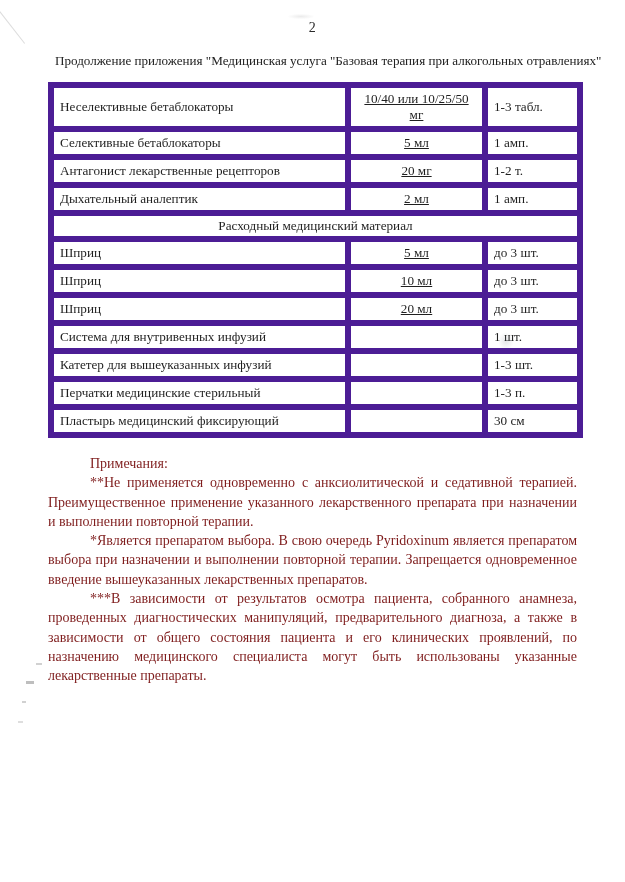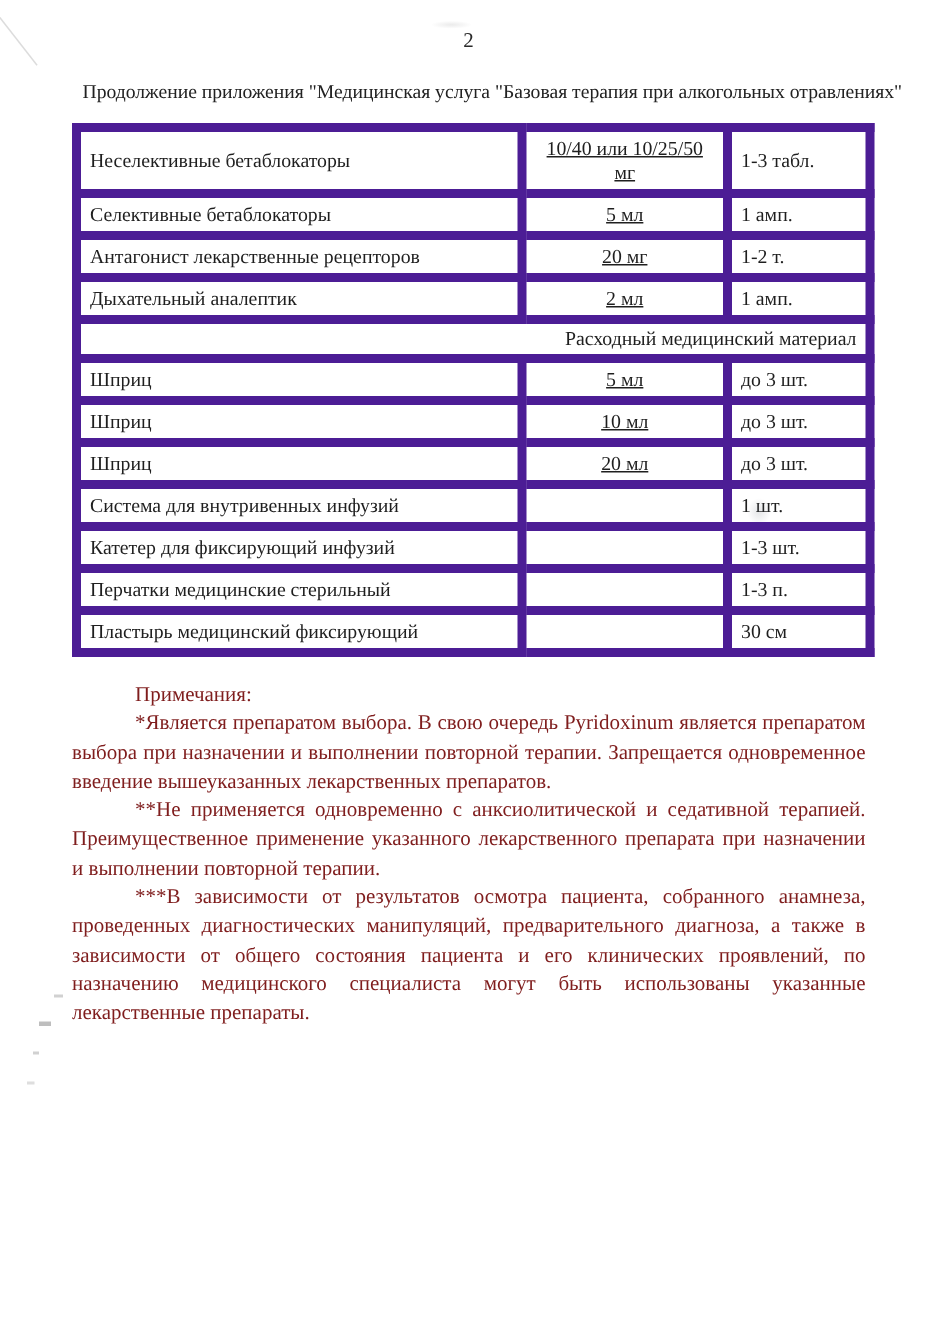--- a/index.html
+++ b/index.html
@@ -42,21 +42,21 @@
     border: 6px solid #4c1d95;
     padding: 3px 6px;
     height: 22px;
     vertical-align: middle;
     overflow: hidden;
   }
   td.c-name { text-align: left; }
   td.c-dose { text-align: center; text-decoration: underline; }
   td.c-qty  { text-align: left; }
   tr.section-row td {
-    text-align: right;
+    text-align: center;
     padding: 2px 6px;
     height: 20px;
   }
   .notes {
     margin: 16px 48px 0 48px;
     font-size: 14px;
     line-height: 19.3px;
     color: #7f1d1d;
   }
   .notes p {
@@ -159,37 +159,37 @@
         <td class="c-name">Шприц</td>
         <td class="c-dose">20 мл</td>
         <td class="c-qty">до 3 шт.</td>
       </tr>
       <tr>
         <td class="c-name">Система для внутривенных инфузий</td>
         <td class="c-dose"></td>
         <td class="c-qty">1 шт.</td>
       </tr>
       <tr>
-        <td class="c-name">Катетер для фиксирующий инфузий</td>
+        <td class="c-name">Катетер для вышеуказанных инфузий</td>
         <td class="c-dose"></td>
         <td class="c-qty">1-3 шт.</td>
       </tr>
       <tr>
         <td class="c-name">Перчатки медицинские стерильный</td>
         <td class="c-dose"></td>
         <td class="c-qty">1-3 п.</td>
       </tr>
       <tr>
         <td class="c-name">Пластырь медицинский фиксирующий</td>
         <td class="c-dose"></td>
         <td class="c-qty">30 см</td>
       </tr>
     </tbody>
   </table>
 
   <div class="notes">
     <p class="notes-title">Примечания:</p>
+    <p class="note">**Не применяется одновременно с анксиолитической и седативной терапией. Преимущественное применение указанного лекарственного препарата при назначении и выполнении повторной терапии.</p>
     <p class="note">*Является препаратом выбора. В свою очередь Pyridoxinum является препаратом выбора при назначении и выполнении повторной терапии. Запрещается одновременное введение вышеуказанных лекарственных препаратов.</p>
-    <p class="note">**Не применяется одновременно с анксиолитической и седативной терапией. Преимущественное применение указанного лекарственного препарата при назначении и выполнении повторной терапии.</p>
     <p class="note">***В зависимости от результатов осмотра пациента, собранного анамнеза, проведенных диагностических манипуляций, предварительного диагноза, а также в зависимости от общего состояния пациента и его клинических проявлений, по назначению медицинского специалиста могут быть использованы указанные лекарственные препараты.</p>
   </div>
 
 </div>
 
 </body></html>

